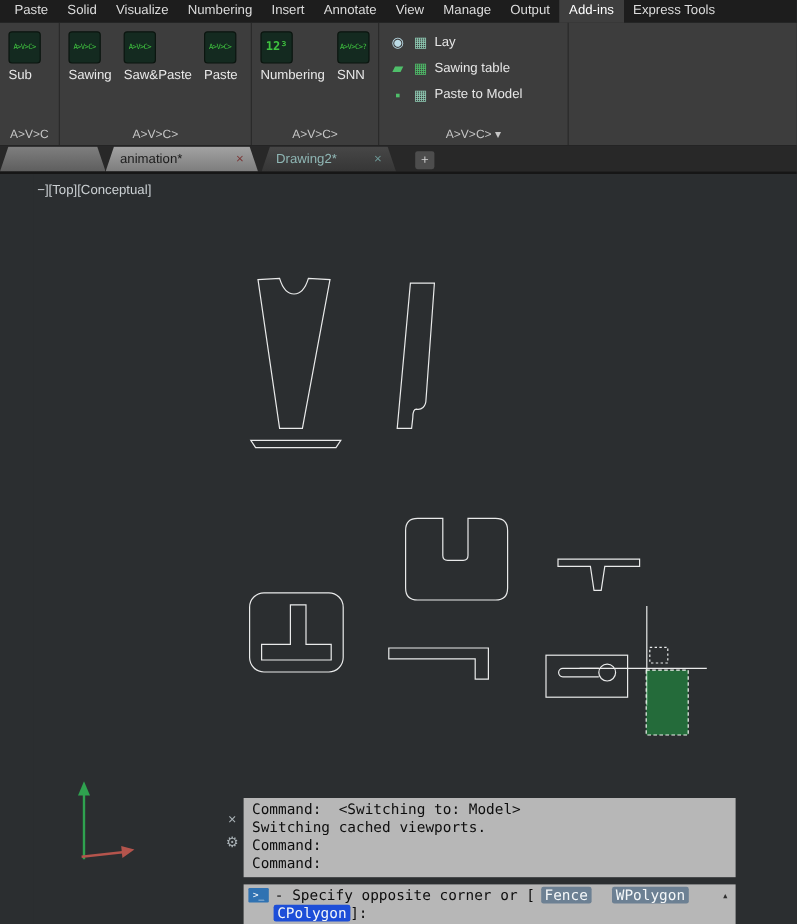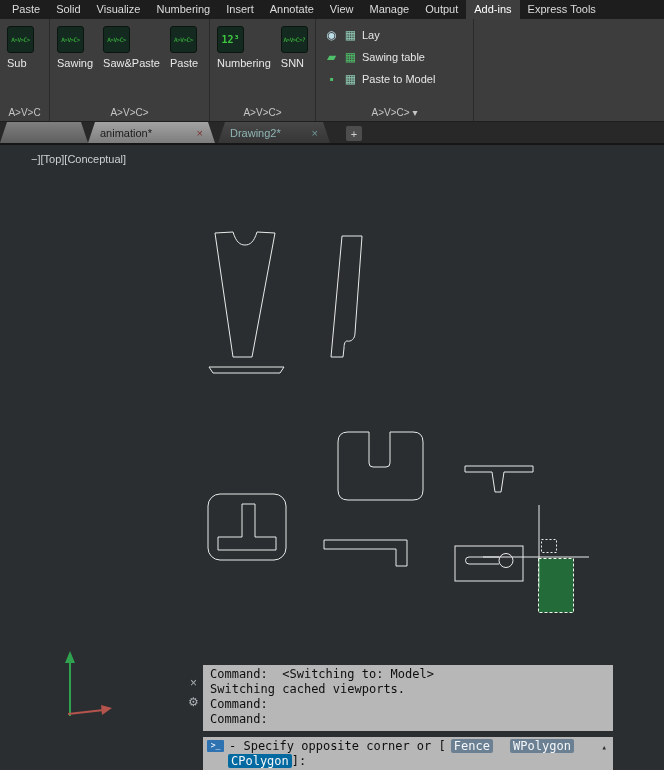--- a/index.html
+++ b/index.html
@@ -44,21 +44,21 @@
 
   
   .cmd-sidebar{position:absolute;left:157px;top:531px;display:flex;flex-direction:column;gap:5px;color:#a9b1b5;font-size:12px;width:17px;align-items:center;}
   .cmd-history{position:absolute;left:175px;top:520px;width:410px;height:66px;background:#b7b7b7;padding:2px 0;font-family:"DejaVu Sans Mono",monospace;font-size:12px;color:#0e0e0e;}
   .cmd-line{white-space:pre;line-height:15px;padding:0 7px;overflow:hidden;}
   .cmd-input{position:absolute;left:175px;top:592px;width:410px;height:33px;background:#b7b7b7;font-family:"DejaVu Sans Mono",monospace;font-size:12px;color:#0e0e0e;}
   .cmd-row1{display:flex;align-items:center;gap:5px;padding:2px 4px 0;white-space:pre;}
   .cmd-row2{display:flex;align-items:center;padding:1px 4px 0 25px;white-space:pre;}
   .prompt-icon{width:17px;height:12px;background:#2f72b2;color:#ffffff;font-size:8px;line-height:12px;text-align:center;border-radius:1px;font-family:"DejaVu Sans Mono",monospace;flex:0 0 auto;}
   .chip{background:#6c8093;color:#f4f7f9;padding:0 3px;border-radius:2px;text-align:right;}
-  .chip.active{background:#0369a1;}
+  .chip.active{background:#1d4ed8;}
   .scroll-up{position:absolute;right:6px;top:5px;color:#2e2e2e;font-size:9px;}
 </style>
 </head>
 <body>
 
 <div class="menubar">
   <span class="menu-item">Paste</span>
   <span class="menu-item">Solid</span>
   <span class="menu-item">Visualize</span>
   <span class="menu-item">Numbering</span>

